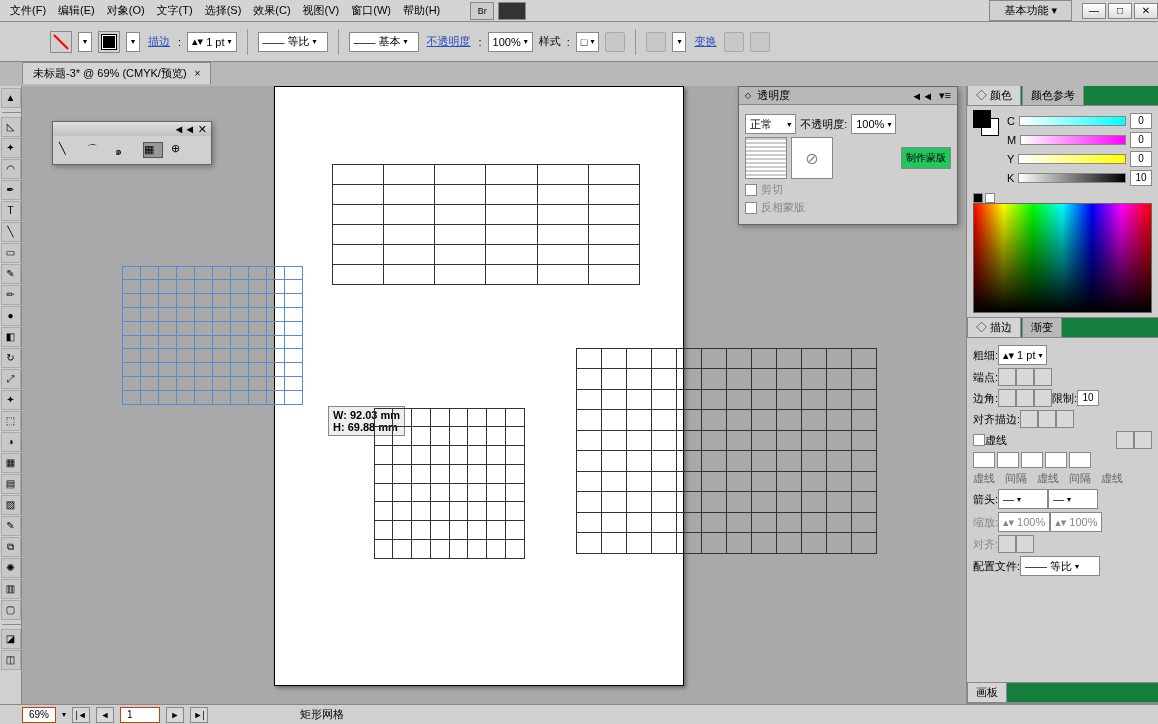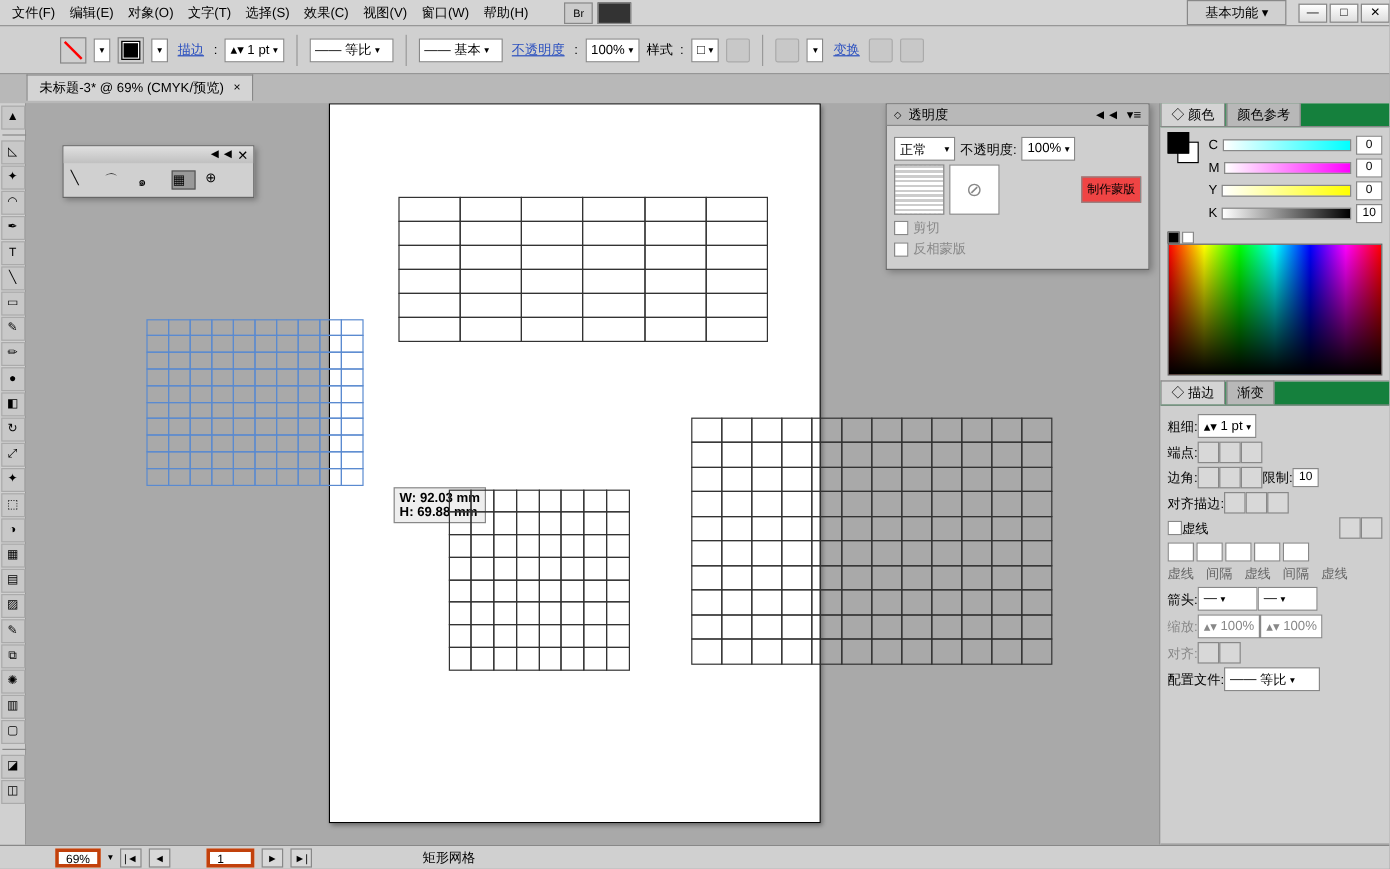--- a/index.html
+++ b/index.html
@@ -54,38 +54,38 @@
 .panel { border-bottom:1px solid #888; background:#cfcfcf;}
 .panel-tabs { display:flex; background:#15803d; border-bottom:1px solid #888; height:20px; align-items:flex-end;}
 .panel-tab { padding:2px 8px; background:#d4d4d4; border:1px solid #888; border-bottom:none; margin-right:1px; font-size:11px;}
 .panel-tab.inactive { background:#b8b8b8;}
 .panel-body { padding:4px 6px; font-size:11px;}
 .row { display:flex; align-items:center; gap:4px; margin:3px 0;}
 .slider { flex:1; height:10px; background:linear-gradient(90deg,#fff,#000); border:1px solid #888; position:relative;}
 .numbox { width:22px; height:16px; border:1px solid #888; background:#fff; text-align:center; font-size:10px; line-height:14px;}
 .spectrum { width:100%; height:110px; background:linear-gradient(to right, red,yellow,lime,cyan,blue,magenta,red); position:relative; border:1px solid #666;}
 .spectrum::after{content:"";position:absolute;inset:0;background:linear-gradient(to bottom,rgba(255,255,255,0),rgba(0,0,0,1));}
-.mini-btn { height:16px; padding:0 4px; border:1px solid #888; background:#ef4444; font-size:10px;}
+.mini-btn { height:16px; padding:0 4px; border:1px solid #888; background:#22c55e; font-size:10px;}
 .check { width:12px; height:12px; border:1px solid #888; background:#fff; display:inline-block;}
 .swatch-pair { position:relative; width:28px; height:28px;}
 .swatch-pair .b { position:absolute; top:8px; left:8px; width:18px; height:18px; background:#fff; border:1px solid #000;}
 .swatch-pair .f { position:absolute; top:0; left:0; width:18px; height:18px; background:#000; border:1px solid #000;}
 
 
 .float-panel { position:absolute; top:0px; right:200px; width:220px; background:#cfcfcf; border:1px solid #666; box-shadow:2px 2px 6px rgba(0,0,0,.3);}
 .float-panel .titlebar { height:18px; background:#b8b8b8; border-bottom:1px solid #888; display:flex; align-items:center; padding:0 6px; font-size:11px; gap:6px;}
 .float-panel .titlebar .collapse { font-size:8px;}
 .float-panel .titlebar .spacer{flex:1;}
 .float-panel .body { padding:6px;}
 .preview-box { width:42px; height:42px; border:1px solid #888; background:#fff; display:inline-flex; align-items:center; justify-content:center; font-size:16px; color:#888;}
 .preview-grid { width:42px; height:42px; border:1px solid #888; background:repeating-linear-gradient(#ccc 0 2px,#fff 2px 4px),repeating-linear-gradient(90deg,#ccc 0 2px,#fff 2px 4px);}
 
 
 .status { position:absolute; bottom:0; left:0; right:0; height:20px; background:#d0d0d0; border-top:1px solid #888; display:flex; align-items:center; padding:0 22px; gap:6px;}
-.status .field { border:3px solid #c2410c; background:#fff; padding:0 6px; height:16px; line-height:14px; font-size:10px;margin-left:24px;}
+.status .field { border:1px solid #c2410c; background:#fff; padding:0 6px; height:16px; line-height:14px; font-size:10px;}
 .nav-btn { width:18px; height:16px; border:1px solid #888; background:#d8d8d8; font-size:9px; text-align:center; line-height:14px;}
 
 .stroke-row { display:flex; align-items:center; gap:0; margin:3px 0;}
 .icon-btn { width:18px; height:18px; border:1px solid #888; background:#d8d8d8;}
 </style>
 </head>
 <body>
 
 <div class="menubar">
   <span class="menu-item">文件(F)</span>
@@ -679,20 +679,25 @@
           <span>对齐:</span>
           <span class="icon-btn"></span>
           <span class="icon-btn"></span>
         </div>
       <div class="stroke-row">
           <span>配置文件:</span>
           <span class="sel" style="width:80px">—— <span>等比</span> <span class="caret">▾</span></span>
         </div>
     </div>
   </div>
+  <div class="panel">
+    <div class="panel-tabs">
+        <div class="panel-tab">画板</div>
+      </div>
+  </div>
 </div>
 
 <div class="status">
   <span class="field">69%</span>
     <span class="caret" style="font-size:8px">▾</span>
   <span class="nav-btn">|◄</span>
   <span class="nav-btn">◄</span>
   <span class="field" style="width:40px">1</span>
   <span class="nav-btn">►</span>
   <span class="nav-btn">►|</span>

